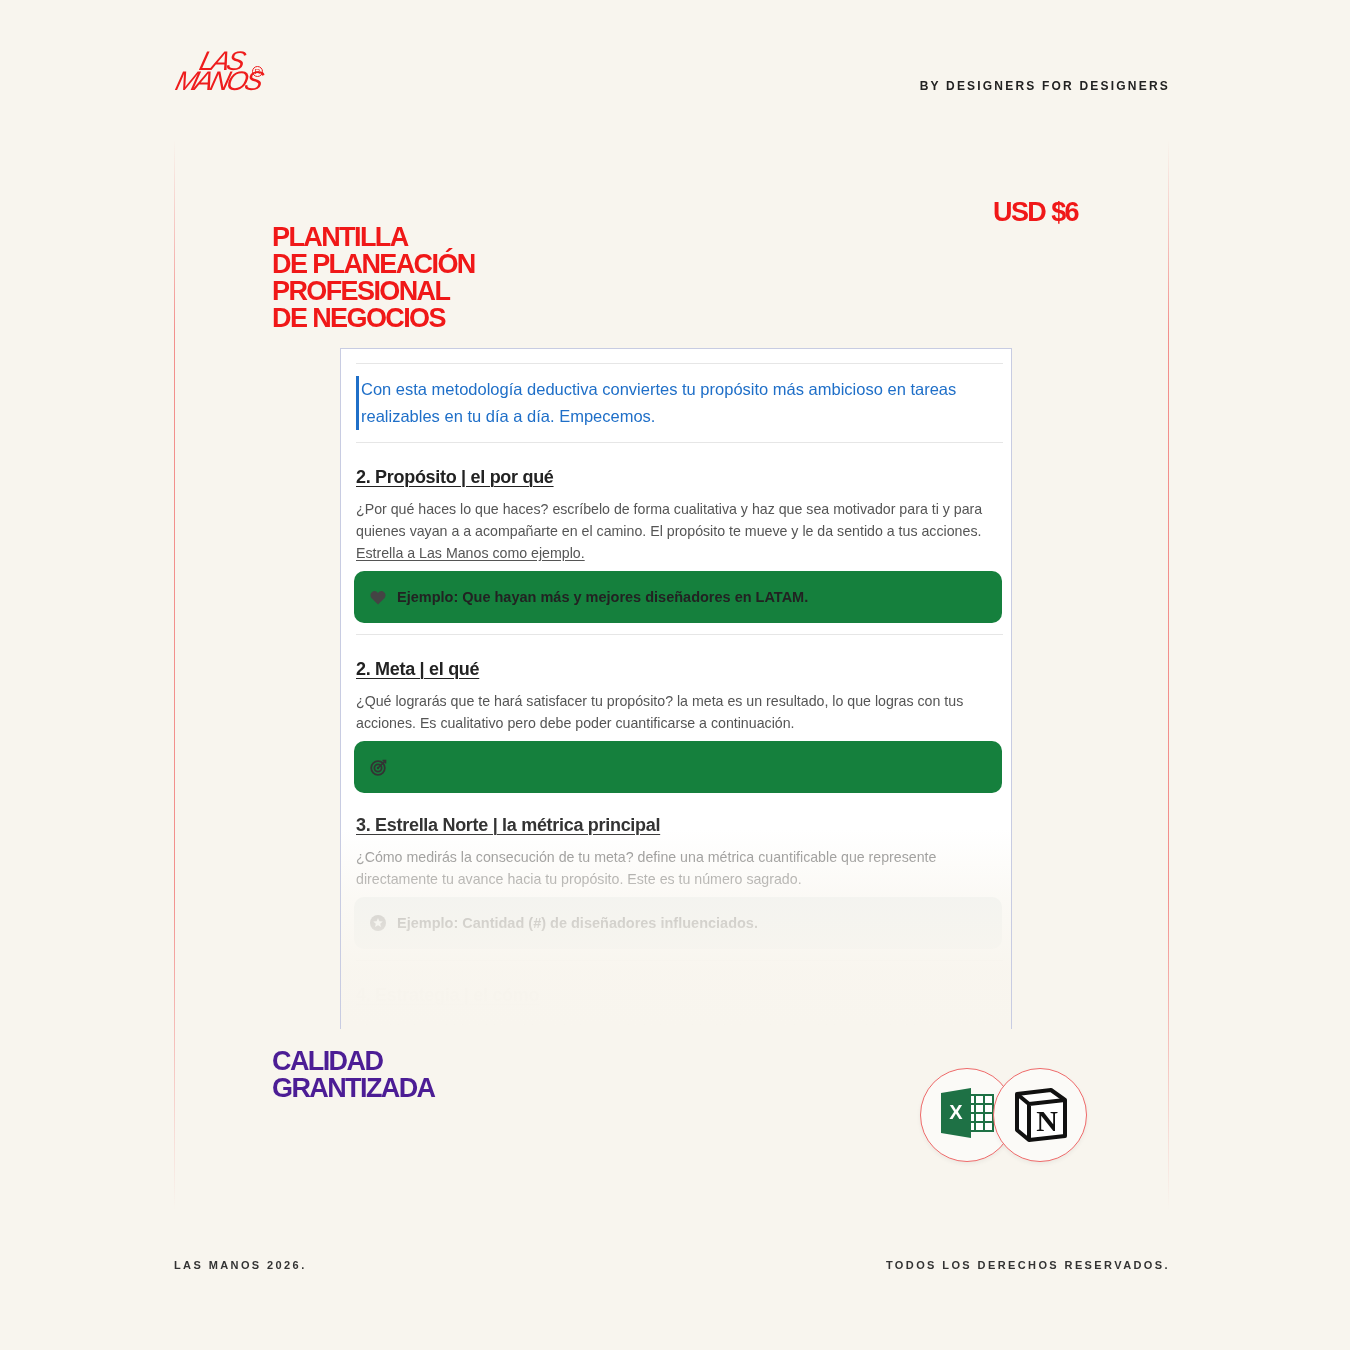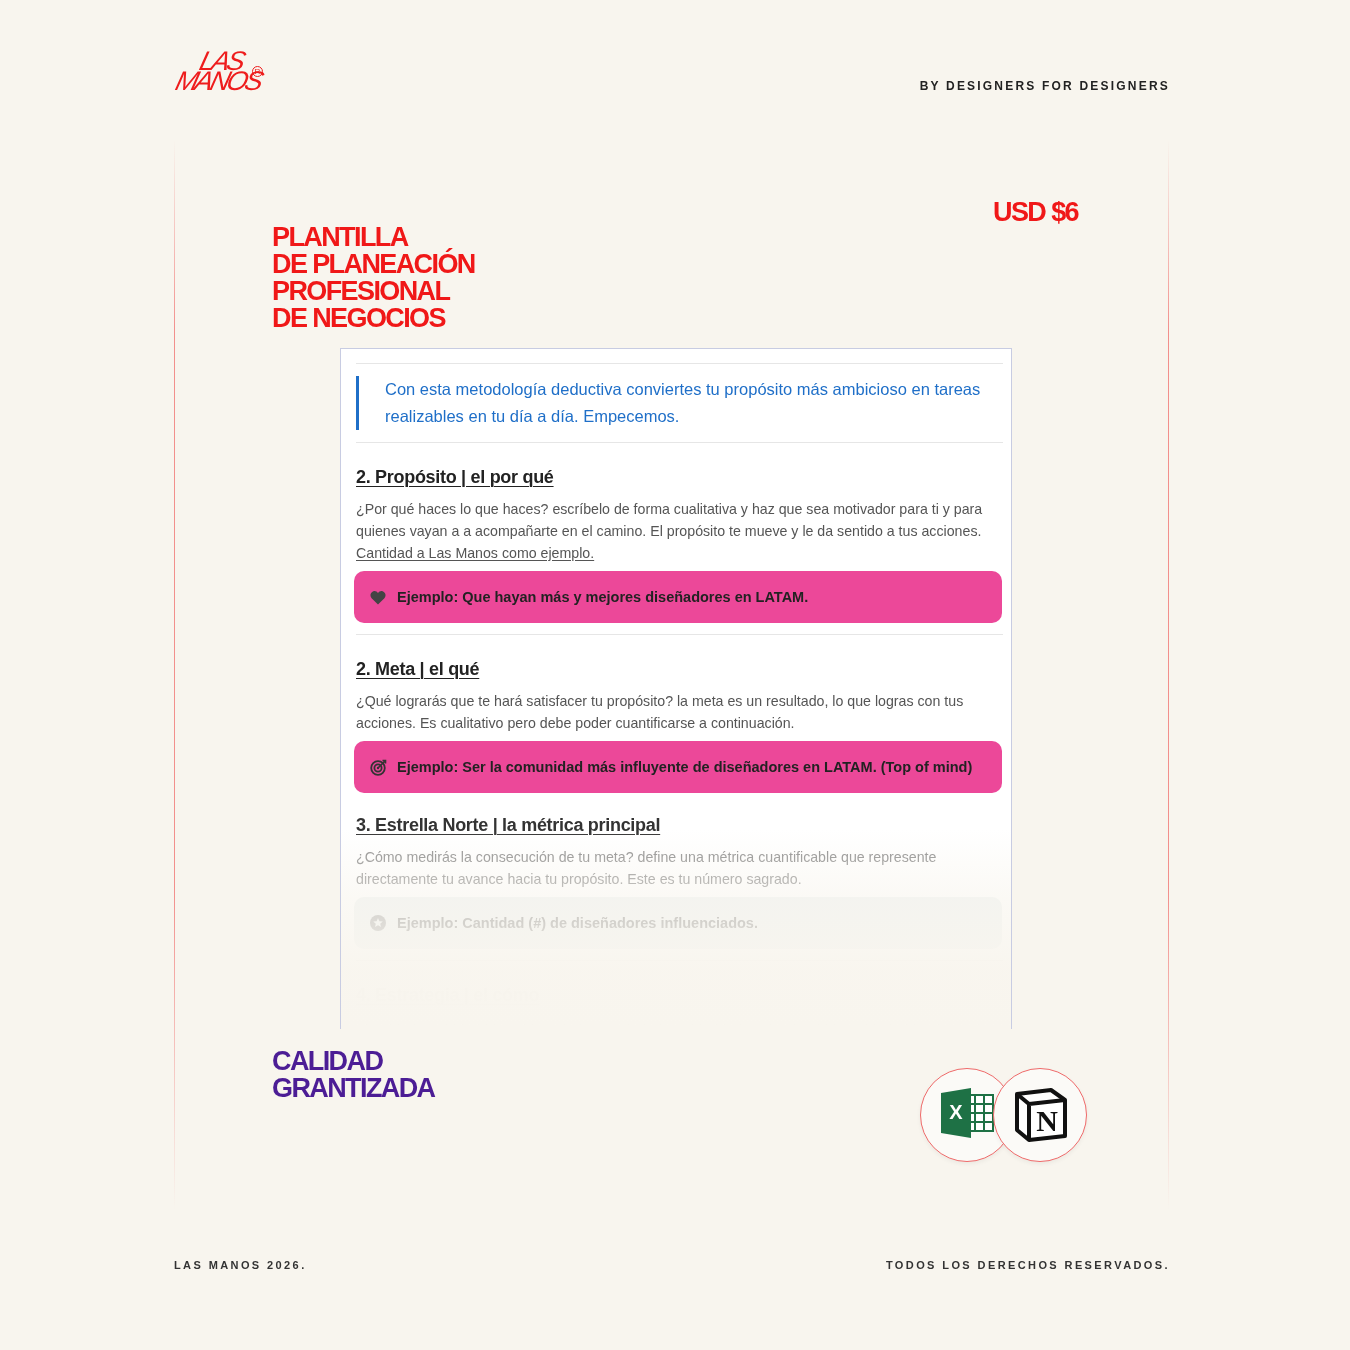--- a/index.html
+++ b/index.html
@@ -15,25 +15,25 @@
   .tagline { position:absolute; right:180px; top:79px; font-size:12px; letter-spacing:2.2px; color:#222; font-weight:700; }
   .vline { position:absolute; top:140px; width:1px; height:1070px;
     background:linear-gradient(to bottom, rgba(238,60,60,0) 0%, rgba(238,60,60,0.55) 18%, rgba(238,60,60,0.55) 70%, rgba(238,60,60,0) 100%); }
   .vline.left { left:174px; } .vline.right { left:1168px; }
   .title { position:absolute; left:272px; top:199px; color:#f01818; font-size:27px; font-weight:700; line-height:27px; letter-spacing:-1.6px;margin-top:25px; }
   .title div { white-space:nowrap; }
   .price { position:absolute; right:272px; top:199px; color:#f01818; font-size:27px; font-weight:700; letter-spacing:-1.6px; line-height:27px; }
   .doc { position:absolute; left:340px; top:348px; width:670px; height:680px; background:#fff; border:1px solid #c8cce2; border-bottom:none; overflow:hidden; }
   .doc .fade { position:absolute; left:0; right:0; top:480px; bottom:0; background:linear-gradient(to bottom, rgba(248,245,238,0) 0%, rgba(248,245,238,0.6) 35%, rgba(248,245,238,0.95) 70%, #f8f5ee 100%); pointer-events:none; }
   .hr { position:absolute; left:15px; right:8px; height:1px; background:#e6e6e6; }
-  .quote { position:absolute; left:15px; top:27px; width:620px; border-left:3px solid #1f6fc8; padding-left:26px; color:#1f6fc8; font-size:16.5px; line-height:27px; }
+  .quote { position:absolute; left:15px; top:27px; width:620px; border-left:3px solid #1f6fc8; padding-left:2px; color:#1f6fc8; font-size:16.5px; line-height:27px; }
   .h { position:absolute; left:15px; font-size:18px; font-weight:700; color:#222; text-decoration:underline; text-underline-offset:3px; text-decoration-thickness:1px; letter-spacing:-0.3px; }
   .p { position:absolute; left:15px; width:640px; font-size:14.2px; line-height:22px; color:#555; }
   .p u { text-underline-offset:2px; }
-  .callout { position:absolute; left:13px; width:648px; height:52px; border-radius:10px; background:#ec4899; display:flex; align-items:center; }
+  .callout { position:absolute; left:13px; width:648px; height:52px; border-radius:10px; background:#15803d; display:flex; align-items:center; }
   .callout .ic { width:18px; height:18px; margin-left:15px; margin-right:10px; display:flex; align-items:center; justify-content:center; }
   .callout .t { font-size:14.5px; font-weight:700; color:#222; }
   .c3 { background:#eef2f2; }
   .c3 .t { color:#777; }
   .h3 { color:#333; } .p3 { color:#888; }
   .h4 { color:#d9d7d2; }
   .p4 { color:#ece9e2; }
   .badge { position:absolute; top:1068px; width:92px; height:92px; border-radius:50%; background:#fbfaf7; border:1px solid #ef6a6a; box-shadow:0 2px 4px rgba(0,0,0,0.05); display:flex; align-items:center; justify-content:center; }
   .badge.excel { left:920px; }
   .badge.notion { left:993px; }
@@ -61,21 +61,21 @@
   <div>DE NEGOCIOS</div>
 </div>
 <div class="price">USD $6</div>
 
 <div class="doc">
   <div class="hr" style="top:14px"></div>
   <div class="quote">Con esta metodología deductiva conviertes tu propósito más ambicioso en tareas realizables en tu día a día. Empecemos.</div>
   <div class="hr" style="top:93px"></div>
 
   <div class="h" style="top:118px">2. Propósito | el por qué</div>
-  <div class="p" style="top:149px"><span>¿Por qué haces lo que haces? escríbelo de forma cualitativa y haz que sea motivador para ti y para quienes vayan a a acompañarte en el camino. El propósito te mueve y le da sentido a tus acciones.</span> <u>Cantidad a Las Manos como ejemplo.</u></div>
+  <div class="p" style="top:149px"><span>¿Por qué haces lo que haces? escríbelo de forma cualitativa y haz que sea motivador para ti y para quienes vayan a a acompañarte en el camino. El propósito te mueve y le da sentido a tus acciones.</span> <u>Estrella a Las Manos como ejemplo.</u></div>
   <div class="callout" style="top:222px">
     <span class="ic">
       <svg width="16" height="15" viewBox="0 0 16 15">
           <path d="M8 14.5 L1.6 8.3 C-0.4 6.3 0.2 2.2 3.4 1.2 C5.3 0.6 7 1.6 8 3.1 C9 1.6 10.7 0.6 12.6 1.2 C15.8 2.2 16.4 6.3 14.4 8.3 Z" fill="#444"></path>
         </svg>
     </span>
     <span class="t">Ejemplo: Que hayan más y mejores diseñadores en LATAM.</span>
   </div>
   <div class="hr" style="top:285px"></div>
 
@@ -83,21 +83,20 @@
   <div class="p" style="top:341px">¿Qué lograrás que te hará satisfacer tu propósito? la meta es un resultado, lo que logras con tus acciones. Es cualitativo pero debe poder cuantificarse a continuación.</div>
   <div class="callout" style="top:392px">
     <span class="ic">
       <svg width="17" height="17" viewBox="0 0 17 17">
           <circle cx="8" cy="9" r="6.8" fill="none" stroke="#333" stroke-width="1.8"></circle>
           <circle cx="8" cy="9" r="3.6" fill="none" stroke="#333" stroke-width="1.8"></circle>
           <circle cx="8" cy="9" r="1.2" fill="#333"></circle>
           <path d="M8 9 L14.5 2.5 M12.5 1.5 L15.5 1.5 L15.5 4.5" fill="none" stroke="#333" stroke-width="1.6"></path>
         </svg>
     </span>
-    <span class="t">Ejemplo: Ser la comunidad más influyente de diseñadores en LATAM. (Top of mind)</span>
   </div>
 
   <div class="h h3" style="top:466px">3. Estrella Norte | la métrica principal</div>
   <div class="p p3" style="top:497px">¿Cómo medirás la consecución de tu meta? define una métrica cuantificable que represente directamente tu avance hacia tu propósito. Este es tu número sagrado.</div>
   <div class="callout c3" style="top:548px">
     <span class="ic">
       <svg width="16" height="16" viewBox="0 0 16 16">
           <circle cx="8" cy="8" r="8" fill="#999"></circle>
           <path d="M8 3 L9.4 6.3 L12.8 6.5 L10.2 8.7 L11 12 L8 10.2 L5 12 L5.8 8.7 L3.2 6.5 L6.6 6.3 Z" fill="#eef2f2"></path>
         </svg>

